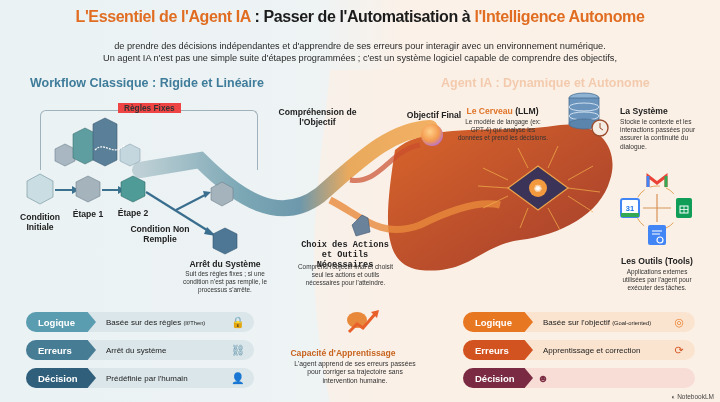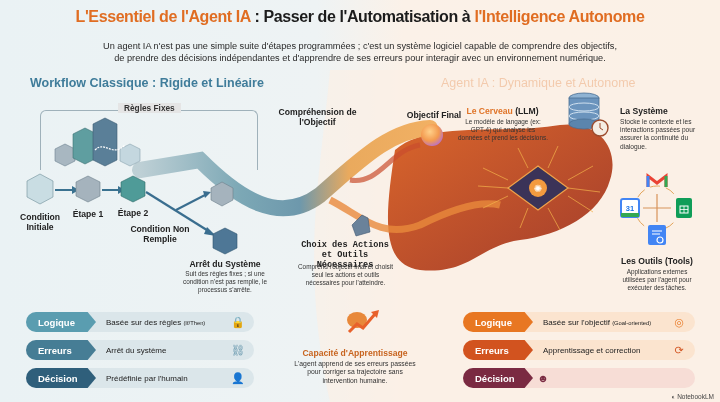--- a/index.html
+++ b/index.html
@@ -15,30 +15,30 @@
     left: 0; top: 8px; width: 720px; text-align: center;
     font-size: 16px; font-weight: bold; letter-spacing: -0.4px; color: #1c1c1c;
     font-family: "Liberation Sans", sans-serif;
   }
   .title .or { color: #e06d22; }
   .subtitle {
     left: 60px; top: 40px; width: 600px; text-align: center;
     font-size: 9.2px; line-height: 12px; color: #2a2a2a;
   }
   .sec-left { left: 30px; top: 76px; font-size: 12.5px; font-weight: bold; color: #3f7c9a; }
-  .sec-right { left: 441px; top: 76px; font-size: 12.5px; font-weight: normal; color: #e07428; }
+  .sec-right { left: 441px; top: 76px; font-size: 12.5px; font-weight: bold; color: #e07428; }
   .lbl { font-size: 8.6px; font-weight: bold; color: #222; text-align: center; line-height: 10px; }
   .desc { font-size: 6.4px; color: #333; text-align: center; line-height: 8px; }
   .desc-l { font-size: 6.6px; color: #333; line-height: 8.2px; }
   .bracket {
     left: 40px; top: 110px; width: 218px; height: 60px;
     border: 1px solid #9fb1ba; border-bottom: none; border-radius: 6px 6px 0 0;
   }
   .bracket-label {
-    left: 118px; top: 103px; padding: 0 6px; background: #e5e5e5;
+    left: 118px; top: 103px; padding: 0 6px; background: #ef4444;
     font-size: 8.3px; font-weight: bold; color: #333;
   }
   .bar {
     height: 20px; border-radius: 10px; display: flex; align-items: center;
   }
   .bar .tag {
     height: 20px; width: 70px; border-radius: 10px 0 0 10px; color: #fff;
     font-size: 9.5px; font-weight: bold; padding-left: 12px; display: flex; align-items: center;
     clip-path: polygon(0 0, 88% 0, 100% 50%, 88% 100%, 0 100%);
   }
@@ -49,22 +49,22 @@
   .right-bar { background: #fbe4cf; width: 232px; }
   .footer-brand { right: 6px; bottom: 2px; font-size: 6.5px; color: #444; }
 </style>
 </head>
 <body>
 
 <div class="abs title">
   <span class="or">L'Essentiel de l'Agent IA</span><span> : Passer de l'Automatisation à </span><span class="or">l'Intelligence Autonome</span>
 </div>
 <div class="abs subtitle">
+  <div>de prendre des décisions indépendantes et d'apprendre de ses erreurs pour interagir avec un environnement numérique.</div>
   <div>Un agent IA n'est pas une simple suite d'étapes programmées ; c'est un système logiciel capable de comprendre des objectifs,</div>
-  <div>de prendre des décisions indépendantes et d'apprendre de ses erreurs pour interagir avec un environnement numérique.</div>
 </div>
 
 <div class="abs sec-left">Workflow Classique : Rigide et Linéaire</div>
 <div class="abs sec-right">Agent IA : Dynamique et Autonome</div>
 
 <svg class="abs" style="left:0;top:0" width="720" height="402">
   <defs>
     <linearGradient id="ribbon" x1="0" y1="0" x2="1" y2="0">
       <stop offset="0" stop-color="#b9ccd2"></stop>
       <stop offset="0.35" stop-color="#6f9fae"></stop>
@@ -206,21 +206,21 @@
 <div class="abs lbl" style="left:70px;top:209px;width:36px;">Étape 1</div>
 <div class="abs lbl" style="left:115px;top:208px;width:36px;">Étape 2</div>
 <div class="abs lbl" style="left:130px;top:224px;width:60px;">Condition Non Remplie</div>
 <div class="abs lbl" style="left:180px;top:259px;width:90px;">Arrêt du Système</div>
 <div class="abs desc" style="left:180px;top:270px;width:90px;">Suit des règles fixes ; si une condition n'est pas remplie, le processus s'arrête.</div>
 
 <div class="abs lbl" style="left:275px;top:107px;width:85px;">Compréhension de l'Objectif</div>
 <div class="abs lbl" style="left:403px;top:110px;width:62px;">Objectif Final</div>
 <div class="abs lbl" style="left:295px;top:240px;width:100px;font-family:Liberation Mono, monospace;">Choix des Actions et Outils Nécessaires</div>
 <div class="abs desc" style="left:298px;top:263px;width:95px;">Comprend l'objectif final et choisit seul les actions et outils nécessaires pour l'atteindre.</div>
-<div class="abs lbl" style="left:300px;top:348px;width:110px;color:#c8641f;">Capacité d'Apprentissage</div>
+<div class="abs lbl" style="left:288px;top:348px;width:110px;color:#c8641f;">Capacité d'Apprentissage</div>
 <div class="abs desc" style="left:290px;top:360px;width:130px;font-size:6.8px;line-height:8.4px;">L'agent apprend de ses erreurs passées pour corriger sa trajectoire sans intervention humaine.</div>
 
 <div class="abs lbl" style="left:460px;top:106px;width:85px;color:#e07428;">
   <span>Le Cerveau</span><span style="color:#222"> (LLM)</span>
 </div>
 <div class="abs desc" style="left:458px;top:118px;width:90px;">Le modèle de langage (ex: GPT-4) qui analyse les données et prend les décisions.</div>
 <div class="abs lbl" style="left:620px;top:106px;text-align:left;">La Système</div>
 <div class="abs desc-l" style="left:620px;top:118px;width:82px;">Stocke le contexte et les interactions passées pour assurer la continuité du dialogue.</div>
 <div class="abs lbl" style="left:617px;top:256px;width:80px;">Les Outils (Tools)</div>
 <div class="abs desc" style="left:617px;top:268px;width:80px;">Applications externes utilisées par l'agent pour exécuter des tâches.</div>

